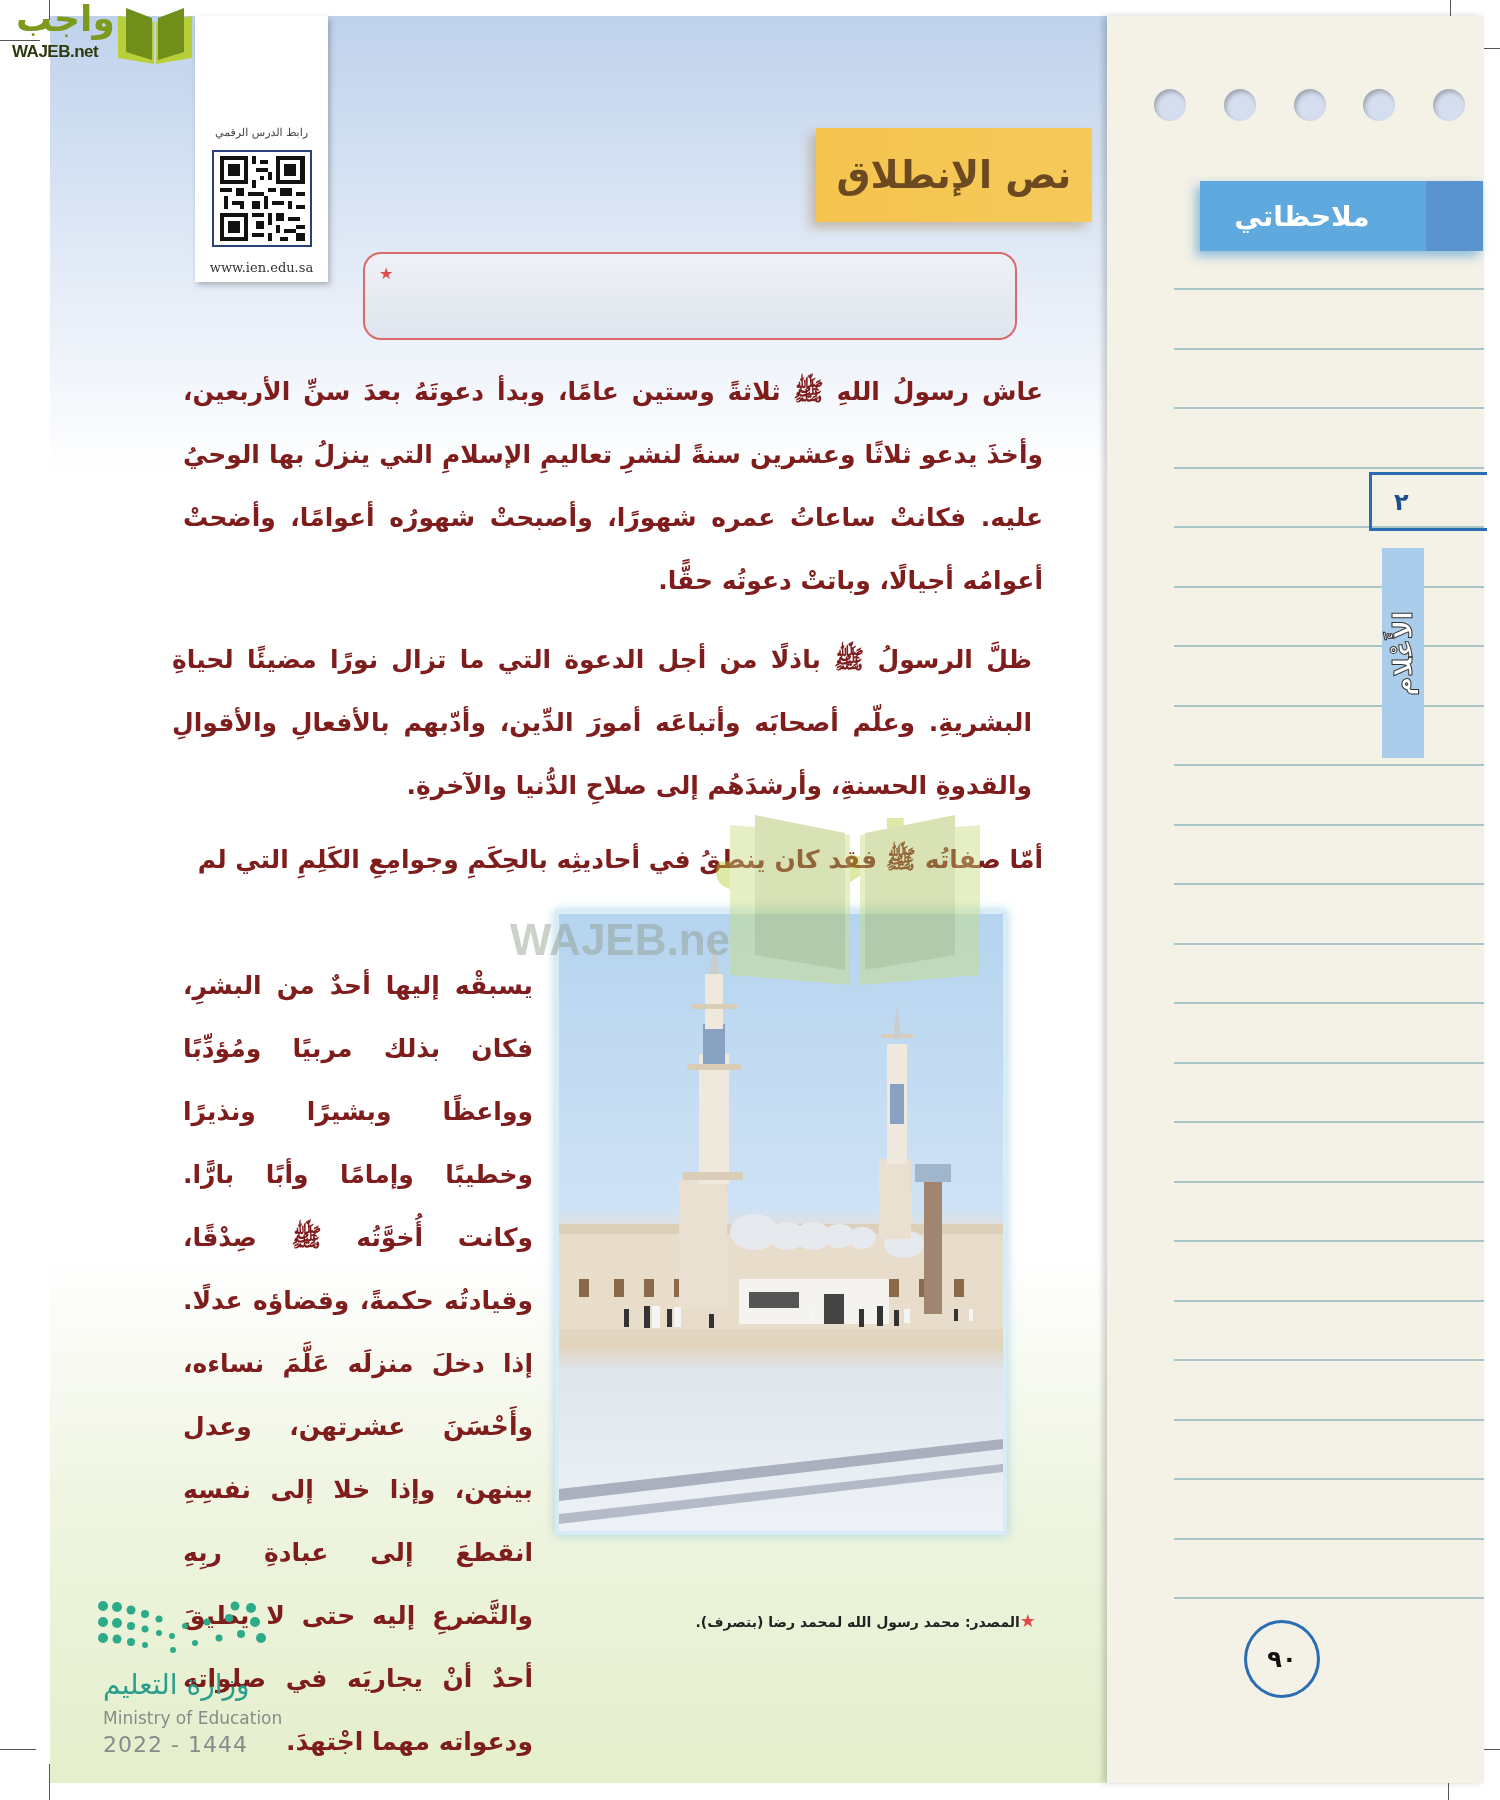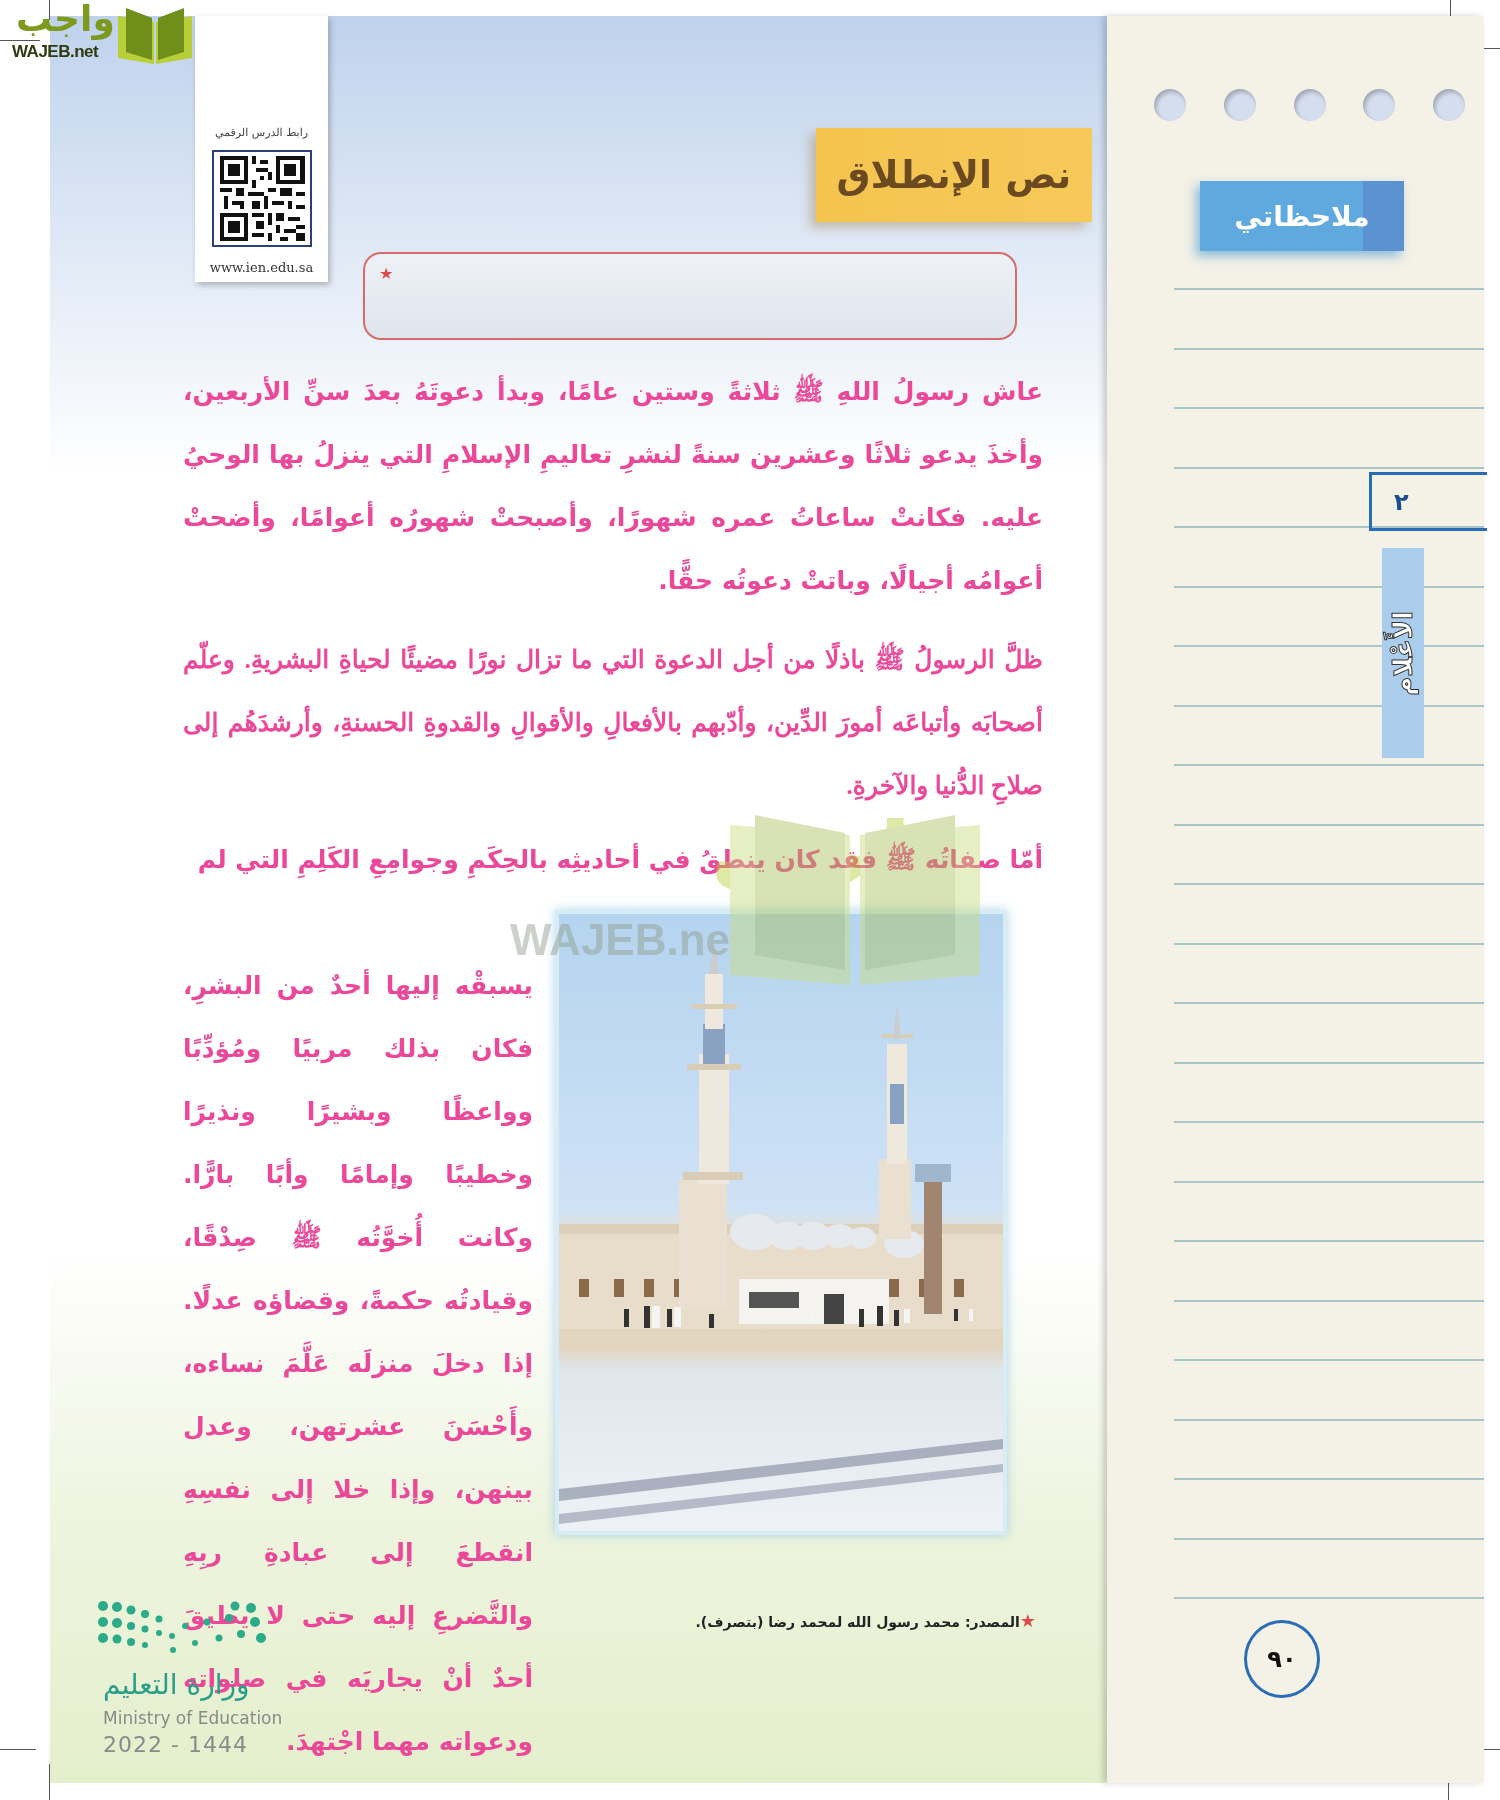--- a/index.html
+++ b/index.html
@@ -37,21 +37,21 @@
   .section-title {
     position: absolute; left: 816px; top: 128px; width: 276px; height: 94px;
     background: linear-gradient(90deg, #f4c44e, #f6c95a);
     box-shadow: -6px 6px 10px rgba(150,110,40,0.35);
     display: flex; align-items: center; justify-content: center;
   }
   .section-title span { font: bold 38px "DejaVu Sans", sans-serif; color: #6b4a22; direction: rtl; }
 
   
   .notes-tab {
-    position: absolute; left: 1200px; top: 181px; width: 204px; height: 70px;
+    position: absolute; left: 1200px; top: 181px; width: 283px; height: 70px;
     background: linear-gradient(90deg, #5fa9de 0%, #5fa9de 80%, #5b93d0 80%, #5b93d0 100%);
     box-shadow: -4px 5px 10px rgba(50,140,210,0.55);
     display: flex; align-items: center; padding-left: 22px;
   }
   .notes-tab span { font: bold 28px "DejaVu Sans", sans-serif; color: #ffffff; direction: rtl; width: 160px; text-align: center; }
 
   .hole { position: absolute; width: 32px; height: 32px; border-radius: 50%; background: #d5deef; box-shadow: inset 2px 3px 4px rgba(0,0,0,0.25); }
 
   .note-line { position: absolute; left: 1174px; width: 310px; height: 2px; background: #a9c7c9; }
 
@@ -73,23 +73,23 @@
   .lesson-heading {
     position: absolute; left: 363px; top: 252px; width: 654px; height: 88px;
     border: 2px solid #d96a6a; border-radius: 18px;
     background: linear-gradient(180deg, #eef1f6, #dfe5ee);
     display: flex; align-items: center; justify-content: center;
   }
   .lesson-heading .title { font: bold 38px "DejaVu Sans", sans-serif; color: #1f4e86; direction: rtl; }
   .lesson-heading .star { position: absolute; left: 14px; top: 10px; color: #e24a4a; font-size: 16px; }
 
   
-  .para { position: absolute; direction: rtl; text-align: justify; text-align-last: right; font: bold 25px "DejaVu Sans", sans-serif; color: #ec4899; line-height: 63px; }
+  .para { position: absolute; direction: rtl; text-align: justify; text-align-last: right; font: bold 25px "DejaVu Sans", sans-serif; color: #7f1d1d; line-height: 63px; }
   .para1 { left: 183px; top: 360px; width: 860px; }
-  .para2 { left: 183px; top: 628px; width: 860px; font-family: Liberation Serif, serif; }
+  .para2 { left: 172px; top: 628px; width: 860px; }
   .para3a { left: 183px; top: 828px; width: 860px; }
   .para3b { left: 183px; top: 954px; width: 350px; }
 
   
   .photo {
     position: absolute; left: 555px; top: 910px; width: 452px; height: 625px;
     border: 4px solid #d7ecf5; box-shadow: 0 0 10px rgba(120,190,220,0.6);
     overflow: hidden;
     background: linear-gradient(180deg, #b5d4ef 0%, #cfe2f5 48%, #e9dfcf 52%, #e2d4bd 70%, #dfe6ec 74%, #eef2f6 100%);
   }

